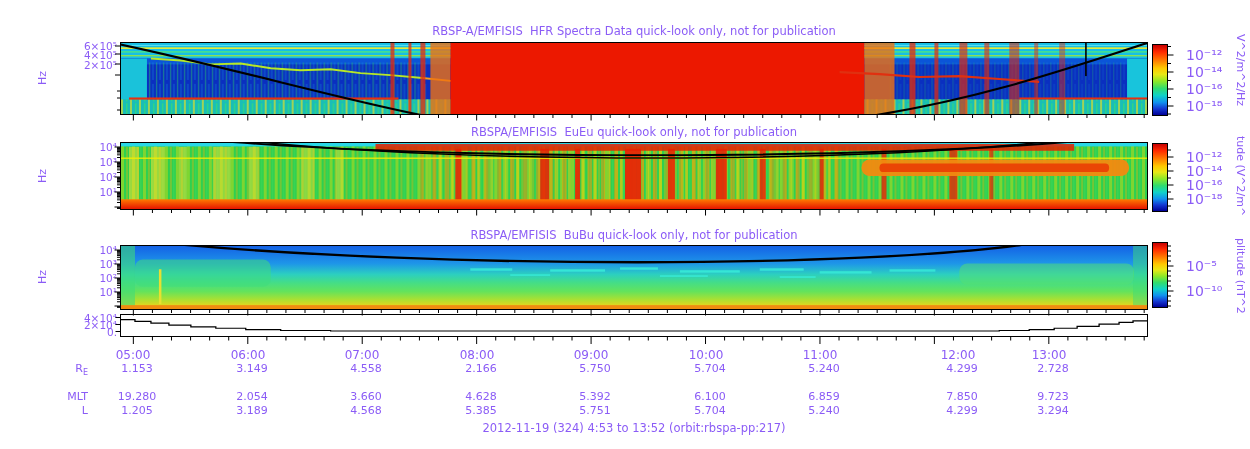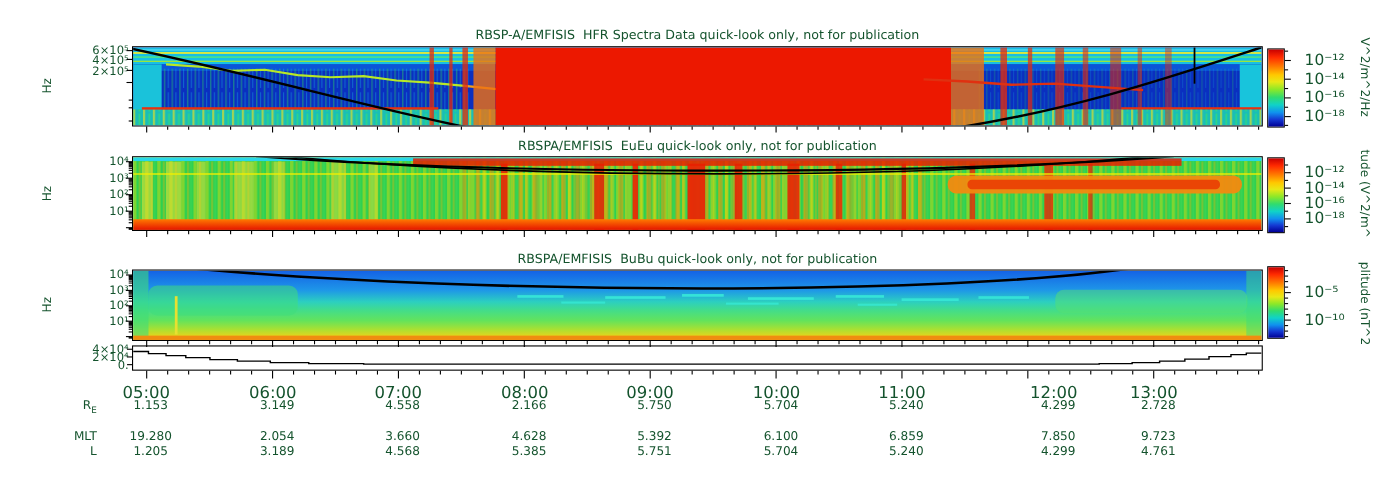--- a/index.html
+++ b/index.html
@@ -1,17 +1,17 @@
 <!DOCTYPE html>
 <html><head>
 <meta charset="utf-8">
 <style>
   html,body{margin:0;padding:0;background:#fff;}
   .fig{position:relative;width:1250px;height:449px;background:#fff;overflow:hidden;
-       font-family:"DejaVu Sans",sans-serif;color:#14532d;}
+       font-family:"DejaVu Sans",sans-serif;color:#8b5cf6;}
   .ptitle{position:absolute;left:120px;width:1028px;text-align:center;font-size:11.5px;white-space:pre;}
   .panel{position:absolute;left:120px;width:1028px;border:1px solid #000;box-sizing:border-box;overflow:hidden;background:#fff;}
   .panel svg{display:block;width:100%;height:100%;}
   .cbar{position:absolute;left:1152px;width:16px;border:1px solid #000;box-sizing:border-box;}
   .cbar .grad{width:100%;height:100%;
     background:linear-gradient(to bottom,#c80000 0%,#ff2a00 10%,#ff7a00 22%,#ffc800 33%,#e8e816 42%,#8ce828 52%,#30dc6e 62%,#10d2c8 72%,#1090ee 82%,#1438d2 91%,#000096 100%);}
   .ytl{position:absolute;left:60px;width:57px;text-align:right;font-size:10.5px;line-height:10px;white-space:nowrap;}
   .cbl{position:absolute;left:1186px;font-size:14px;line-height:12px;white-space:nowrap;}
   .vlabel{position:absolute;writing-mode:vertical-rl;font-size:11px;white-space:nowrap;}
   .hz{position:absolute;left:36px;width:14px;writing-mode:vertical-rl;transform:rotate(180deg);
@@ -212,21 +212,21 @@
   <div class="ytl" style="top:312.5px">4×10⁴</div>
   <div class="ytl" style="top:319.5px">2×10⁴</div>
   <div class="ytl" style="top:326.5px">0.</div>
 
   <div class="panel" style="top:314px;height:23px">
     <svg viewBox="0 0 1028 23" preserveAspectRatio="none">
       <polyline fill="none" stroke="#000" stroke-width="1.3" points="0,5 14,5 14,7 30,7 30,9 48,9 48,11 70,11 70,13 95,13 95,14.5 125,14.5 125,16 160,16 160,17 210,17 210,17.5 880,17.5 880,17 910,17 910,16 935,16 935,14.5 958,14.5 958,12.5 980,12.5 980,10 1000,10 1000,8 1014,8 1014,6.5 1028,6.5"></polyline>
     </svg>
   </div>
 
-  <div class="trow" style="top:348px;font-size:15px">
+  <div class="trow" style="top:348px;font-size:12px">
     <span class="cc cx0">05:00</span>
     <span class="cc cx1">06:00</span>
     <span class="cc cx2">07:00</span>
     <span class="cc cx3">08:00</span>
     <span class="cc cx4">09:00</span>
     <span class="cc cx5">10:00</span>
     <span class="cc cx6">11:00</span>
     <span class="cc cx7">12:00</span>
     <span class="cc cx8">13:00</span>
   </div>
@@ -261,23 +261,24 @@
   <div class="trow" style="top:404px">
     <span class="rlab"><span>L</span><sub></sub></span>
     <span class="cc vc cx0">1.205</span>
     <span class="cc vc cx1">3.189</span>
     <span class="cc vc cx2">4.568</span>
     <span class="cc vc cx3">5.385</span>
     <span class="cc vc cx4">5.751</span>
     <span class="cc vc cx5">5.704</span>
     <span class="cc vc cx6">5.240</span>
     <span class="cc vc cx7">4.299</span>
-    <span class="cc vc cx8">4.761</span>
-  </div>
-
+    <span class="cc vc cx8">3.294</span>
+  </div>
+
+  <div class="caption">2012-11-19 (324) 4:53 to 13:52 (orbit:rbspa-pp:217)</div>
 
   <svg id="axis-ticks" width="1250" height="449">
       <line x1="133.3506493506494" y1="115" x2="133.3506493506494" y2="120.5" stroke="#000" stroke-width="1"></line>
       <line x1="152.4230055658628" y1="115" x2="152.4230055658628" y2="118" stroke="#000" stroke-width="1"></line>
       <line x1="171.49536178107618" y1="115" x2="171.49536178107618" y2="118" stroke="#000" stroke-width="1"></line>
       <line x1="190.56771799628956" y1="115" x2="190.56771799628956" y2="118" stroke="#000" stroke-width="1"></line>
       <line x1="209.64007421150296" y1="115" x2="209.64007421150296" y2="118" stroke="#000" stroke-width="1"></line>
       <line x1="228.71243042671637" y1="115" x2="228.71243042671637" y2="118" stroke="#000" stroke-width="1"></line>
       <line x1="247.78478664192974" y1="115" x2="247.78478664192974" y2="120.5" stroke="#000" stroke-width="1"></line>
       <line x1="266.8571428571431" y1="115" x2="266.8571428571431" y2="118" stroke="#000" stroke-width="1"></line>

